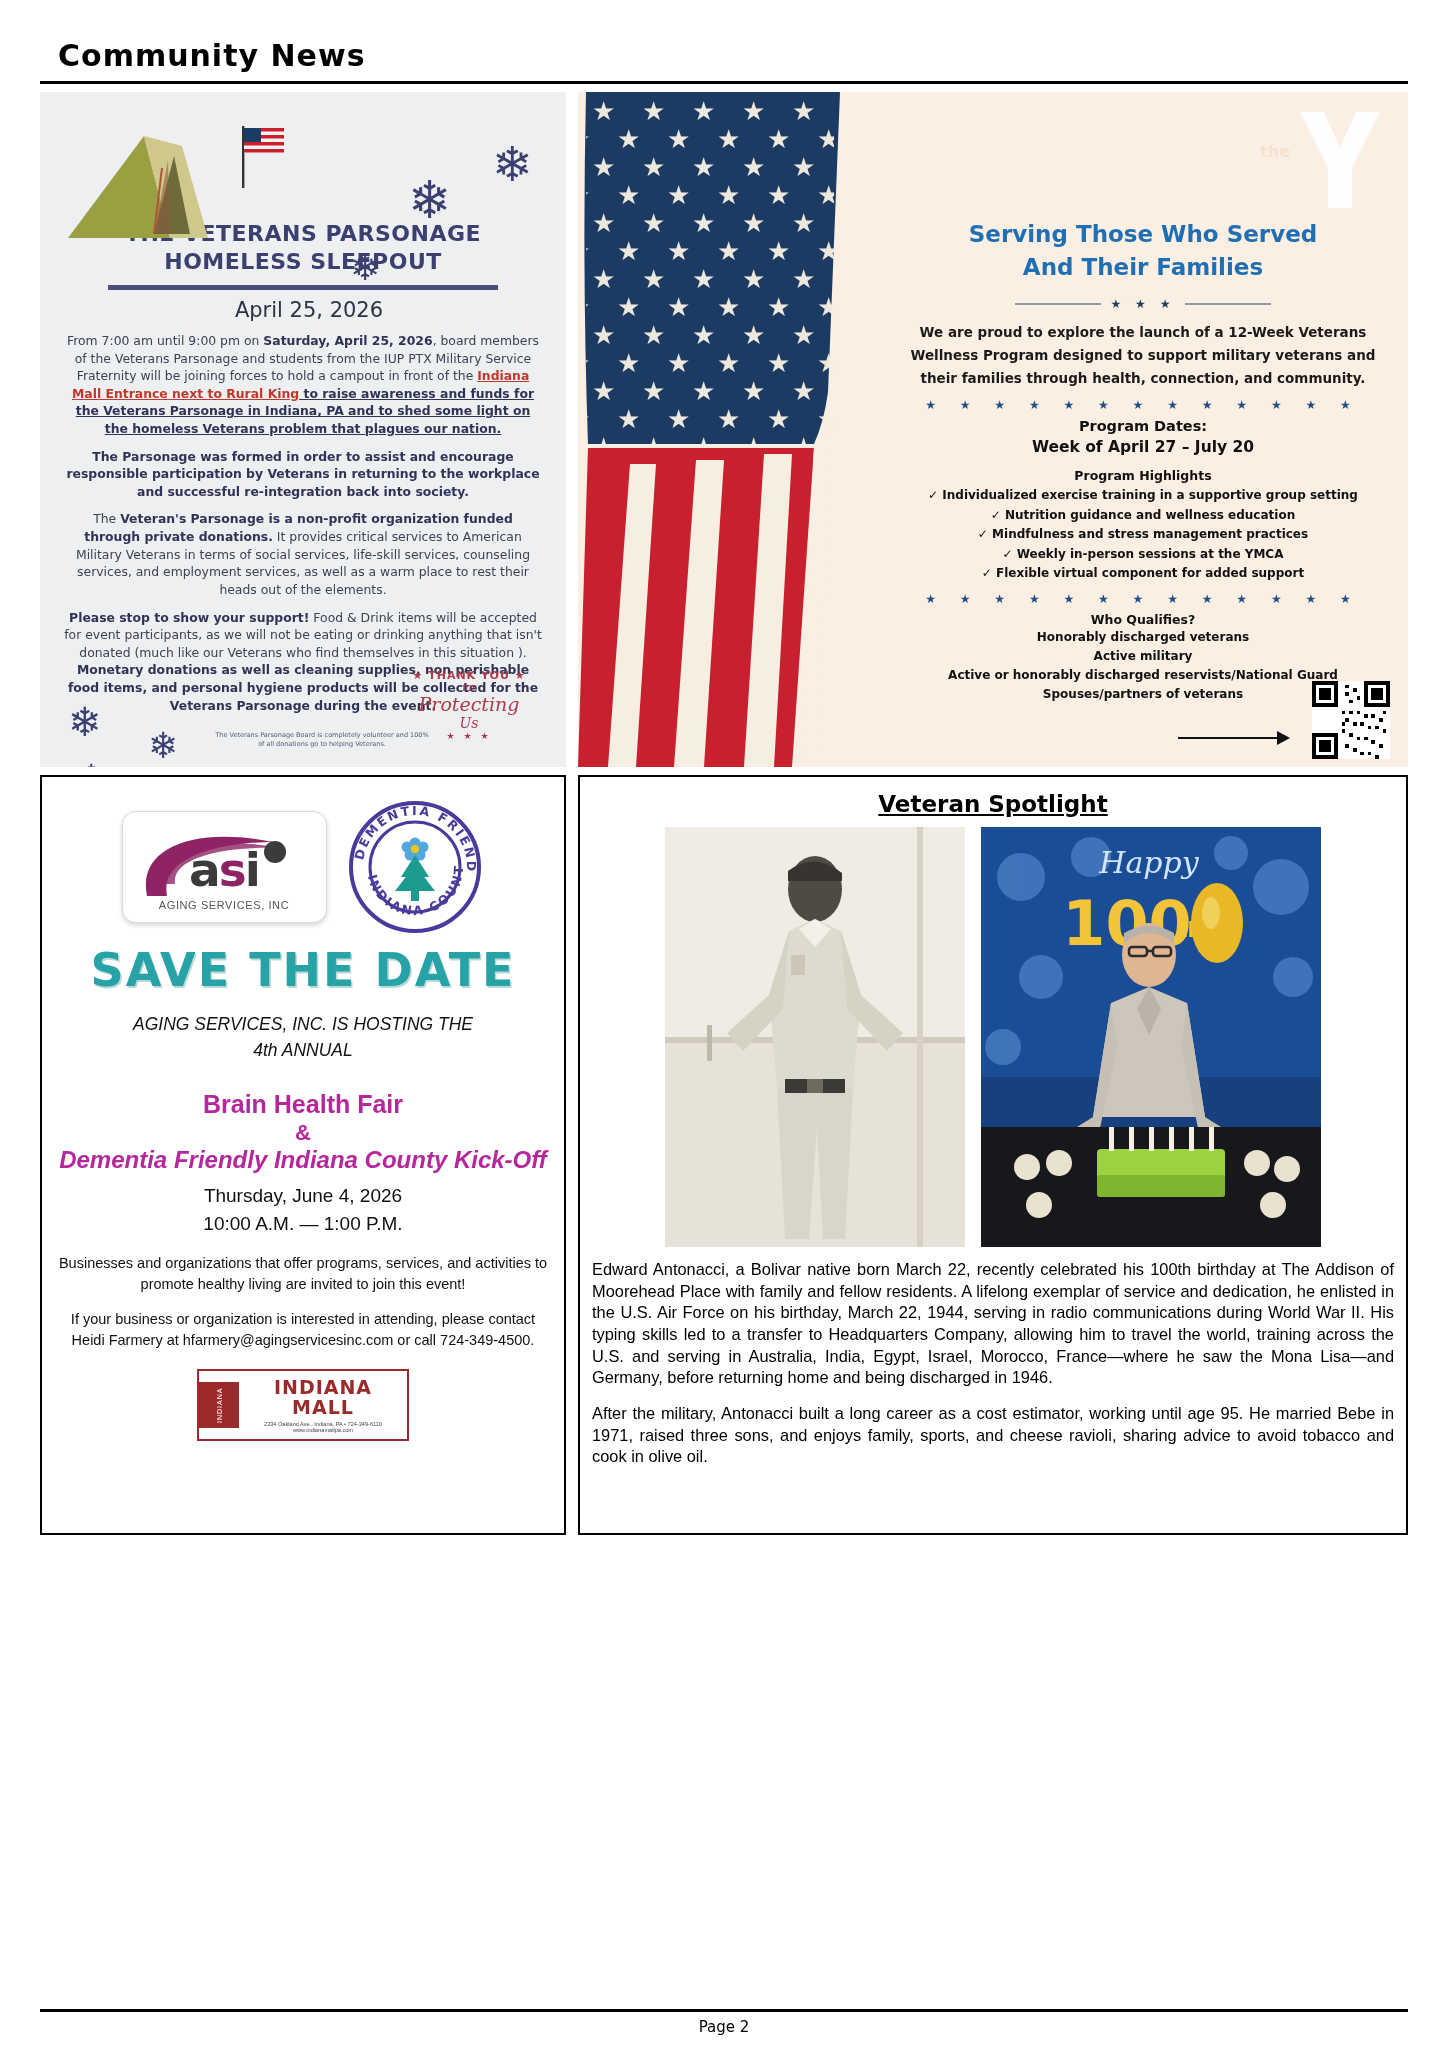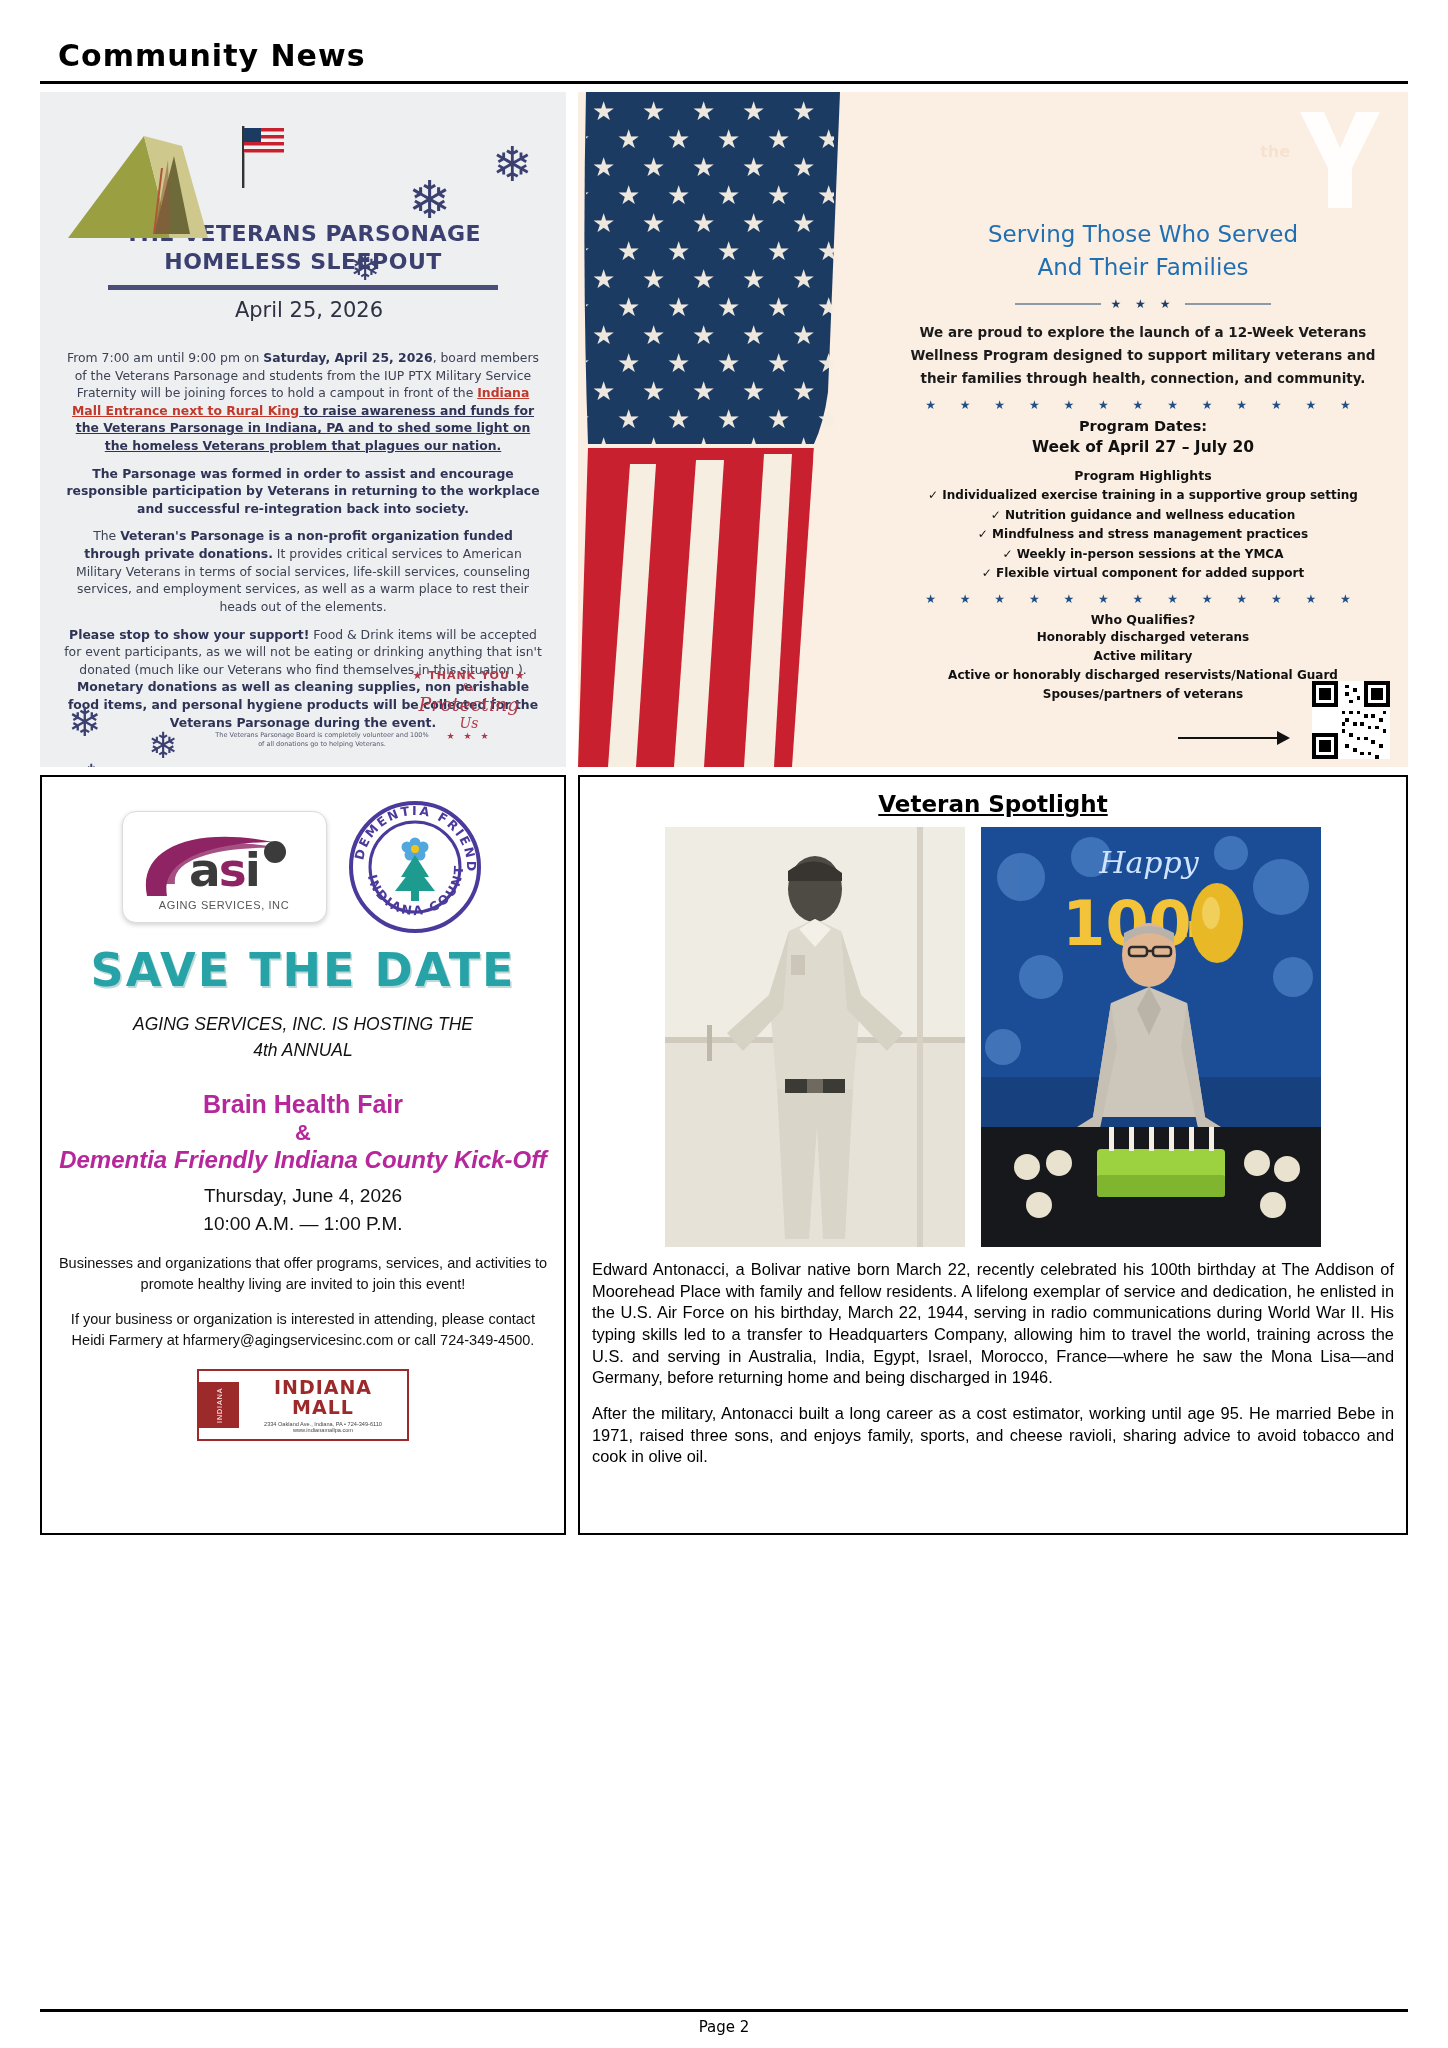--- a/index.html
+++ b/index.html
@@ -48,21 +48,21 @@
   .snow.s4 { left:28px; top:610px; font-size:40px; }
   .snow.s5 { left:108px; top:636px; font-size:36px; }
   .snow.s6 { left:38px; top:668px; font-size:32px; }
 
   .sleepout h2 {
     margin:0; padding:128px 30px 0 30px; text-align:center;
     font-size:22px; font-weight:bold; letter-spacing:0.5px; line-height:1.25;
     color:#3b4070; font-family:"DejaVu Sans", sans-serif;
   }
   .sleepout .rule { width:390px; height:5px; background:#4a4e7a; margin:10px auto 8px auto; }
-  .sleepout .date { text-align:center; font-size:21px; color:#2d3142; margin-bottom:27px;padding-left:12px; }
+  .sleepout .date { text-align:center; font-size:21px; color:#2d3142; margin-bottom:10px;padding-left:12px; }
   .sleepout .body { padding:0 24px; font-size:12.4px; line-height:1.42; text-align:center; color:#3d4254; }
   .sleepout .body p { margin:0 0 10px 0; }
   .sleepout b { color:#2f3456; }
   .sleepout .u-red { color:#c0392b; text-decoration:underline; font-weight:bold; }
   .sleepout .u-nav { color:#2f3456; text-decoration:underline; font-weight:bold; }
   .sleepout .foot {
     position:absolute; left:172px; bottom:18px; width:220px;
     font-size:6.5px; line-height:1.35; text-align:center; color:#555a72;
   }
   .sleepout .thanks {
@@ -76,21 +76,21 @@
 
   
   .ymca {
     width:830px; height:675px; background:#fbeee3; position:relative;
     font-family:"DejaVu Sans", sans-serif; overflow:hidden;
   }
   .ymca .flagbg { position:absolute; left:0; top:0; width:300px; height:675px; }
   .ymca .ylogo { position:absolute; right:22px; top:16px; color:#ffffff; }
   .ymca .ylogo .the { position:absolute; right:96px; top:34px; font-size:16px; color:#f6e2d0; font-weight:bold; }
   .ymca .content { position:absolute; left:300px; top:0; width:530px; height:675px; padding:14px 16px 8px 16px; text-align:center; }
-  .ymca h2 { margin:112px 0 0 0; color:#1f6fb2; font-size:23px; font-weight:normal; line-height:1.45; }
+  .ymca h2 { margin:112px 0 0 0; color:#1f6fb2; font-size:23px; font-weight:bold; line-height:1.45; }
   .ymca .divider { display:flex; align-items:center; justify-content:center; margin:12px 0 10px 0; gap:10px; }
   .ymca .divider .ln { height:2px; background:#8c9aa8; width:86px; }
   .ymca .divider .st { color:#1f3f66; font-size:12px; letter-spacing:5px; }
   .ymca .intro { font-size:13.5px; line-height:1.72; color:#1b1b1b; font-weight:bold; padding:0 6px; }
   .ymca .starline { color:#1f4f85; font-size:12px; letter-spacing:10px; margin:8px 0 6px 0; }
   .ymca .ph { font-weight:bold; font-size:14.5px; color:#111; margin-top:4px; }
   .ymca .pd { font-weight:bold; font-size:15.5px; color:#111; margin:4px 0 12px 0; }
   .ymca .hl-title { font-weight:bold; font-size:12.5px; color:#111; margin-bottom:3px; }
   .ymca ul.hl { list-style:none; margin:0; padding:0; }
   .ymca ul.hl li { font-size:12px; font-weight:bold; color:#111; line-height:1.62; }

